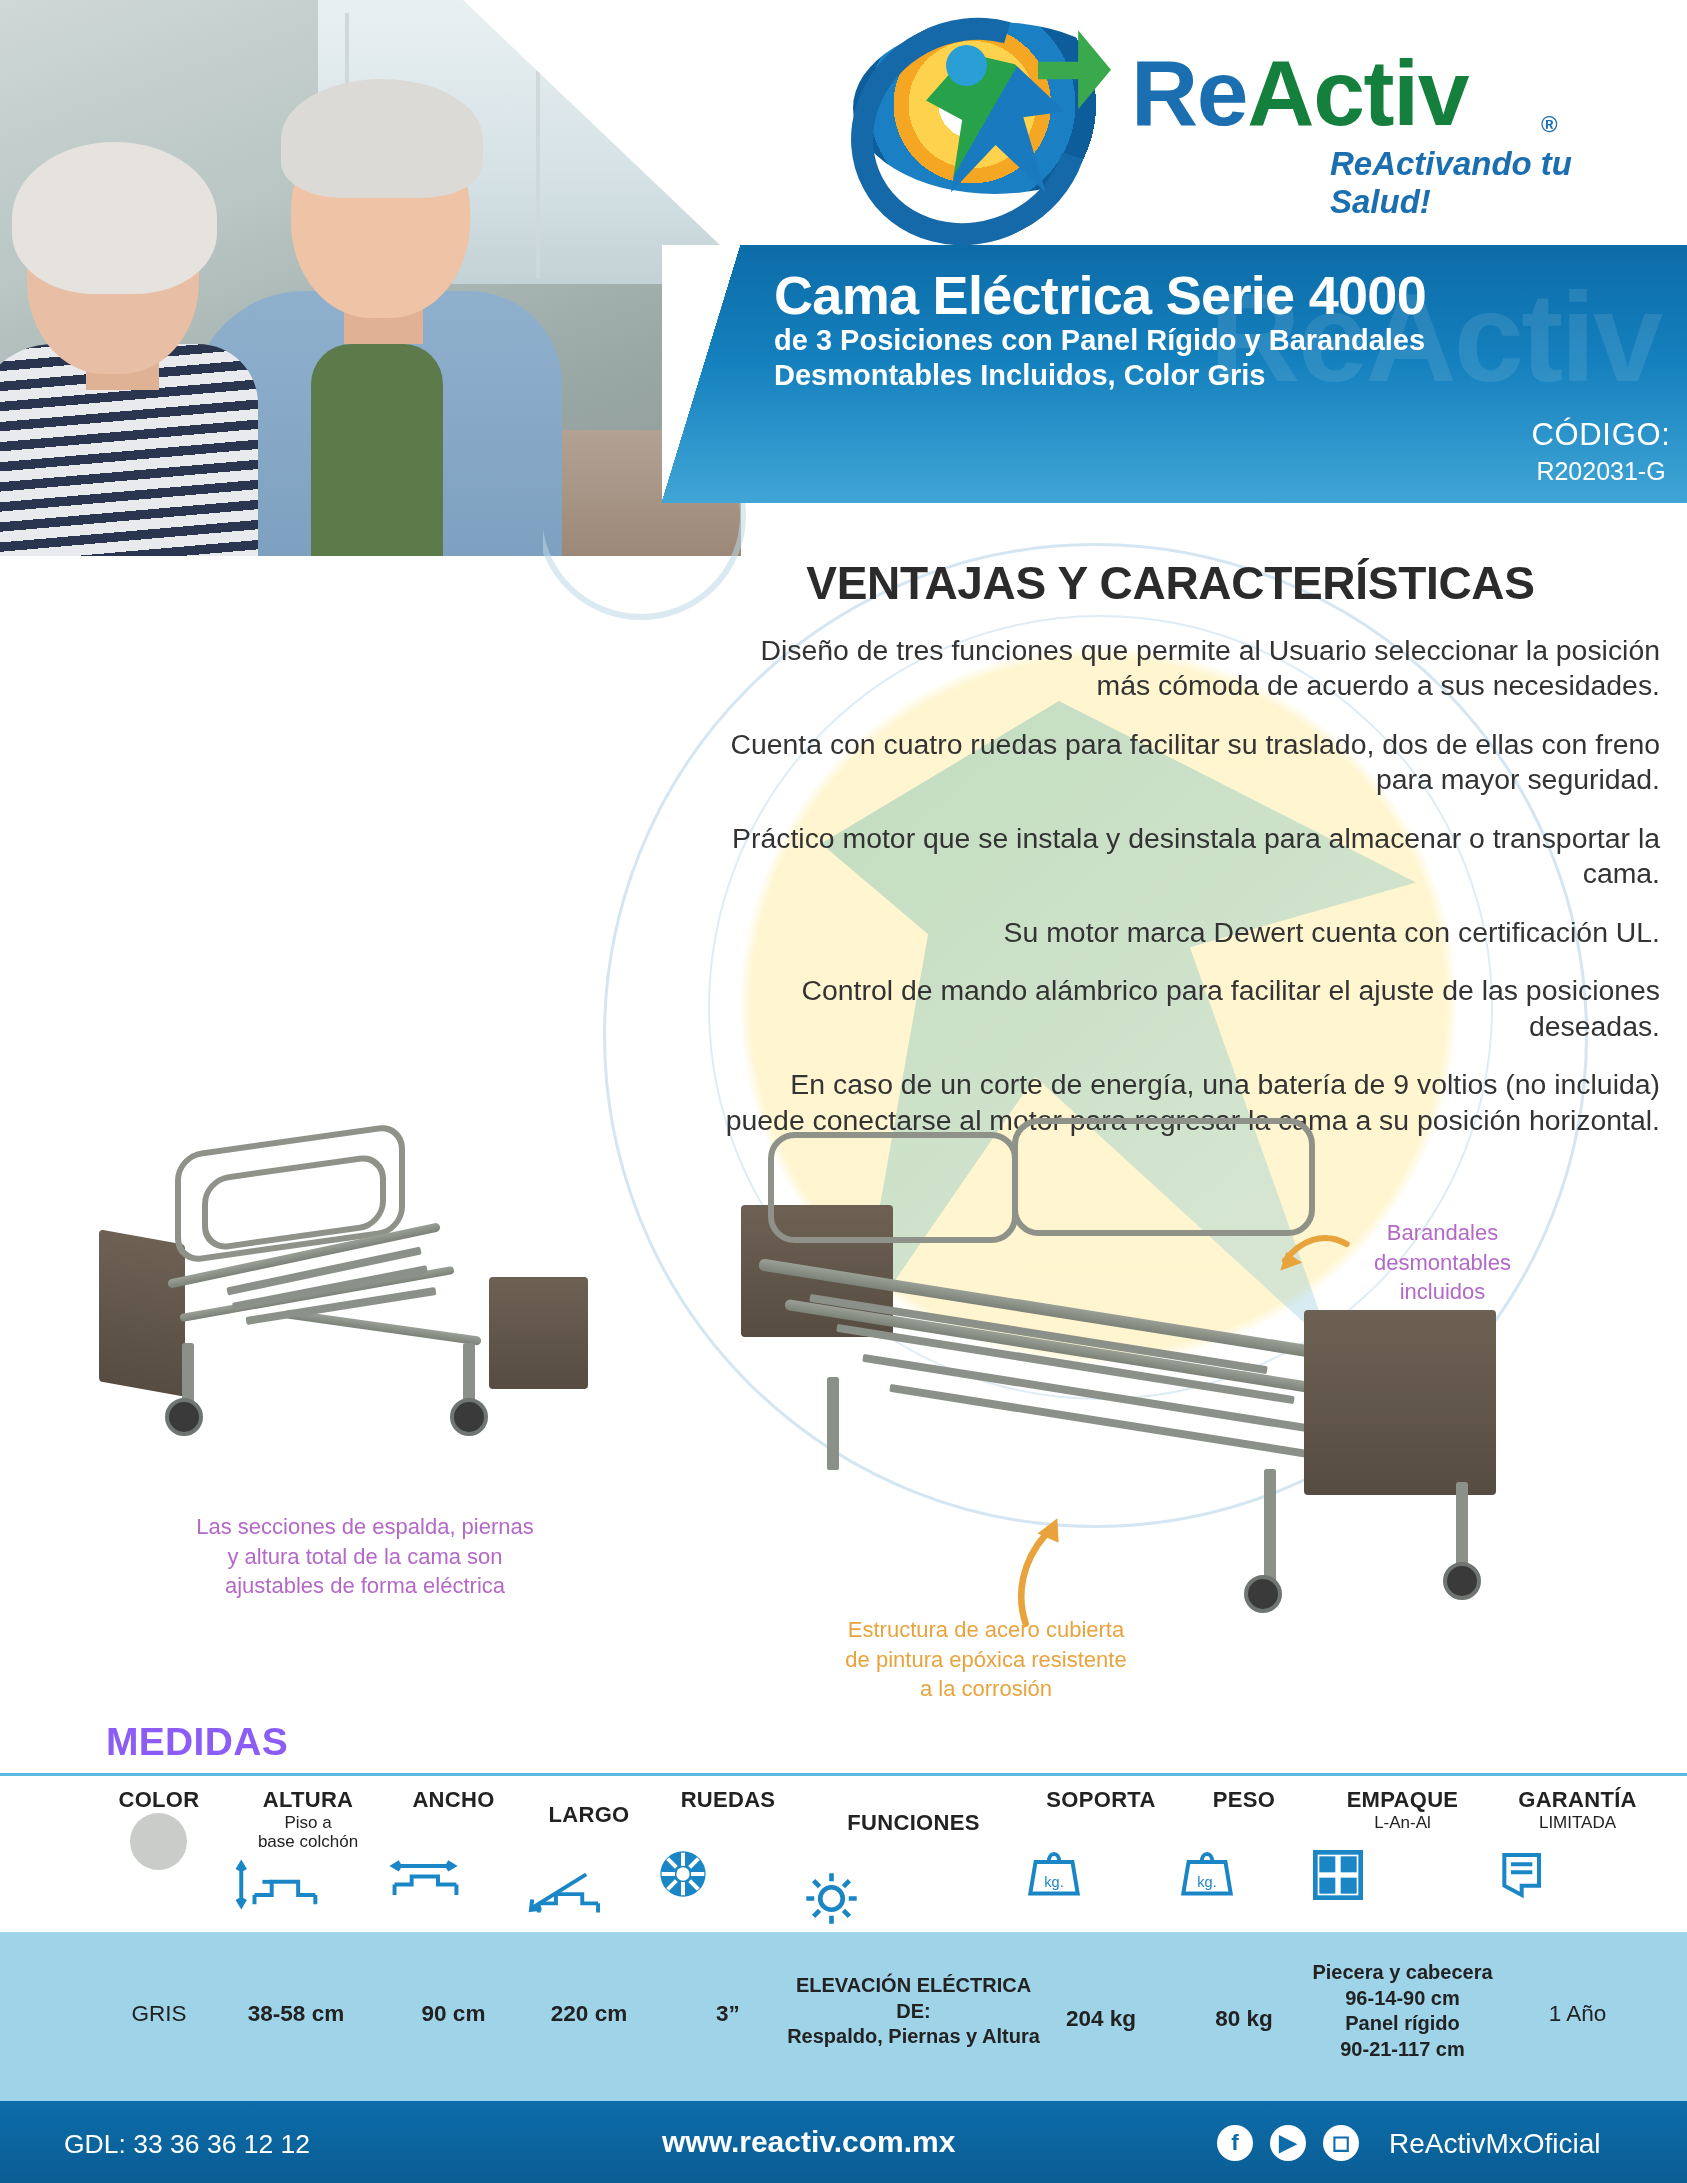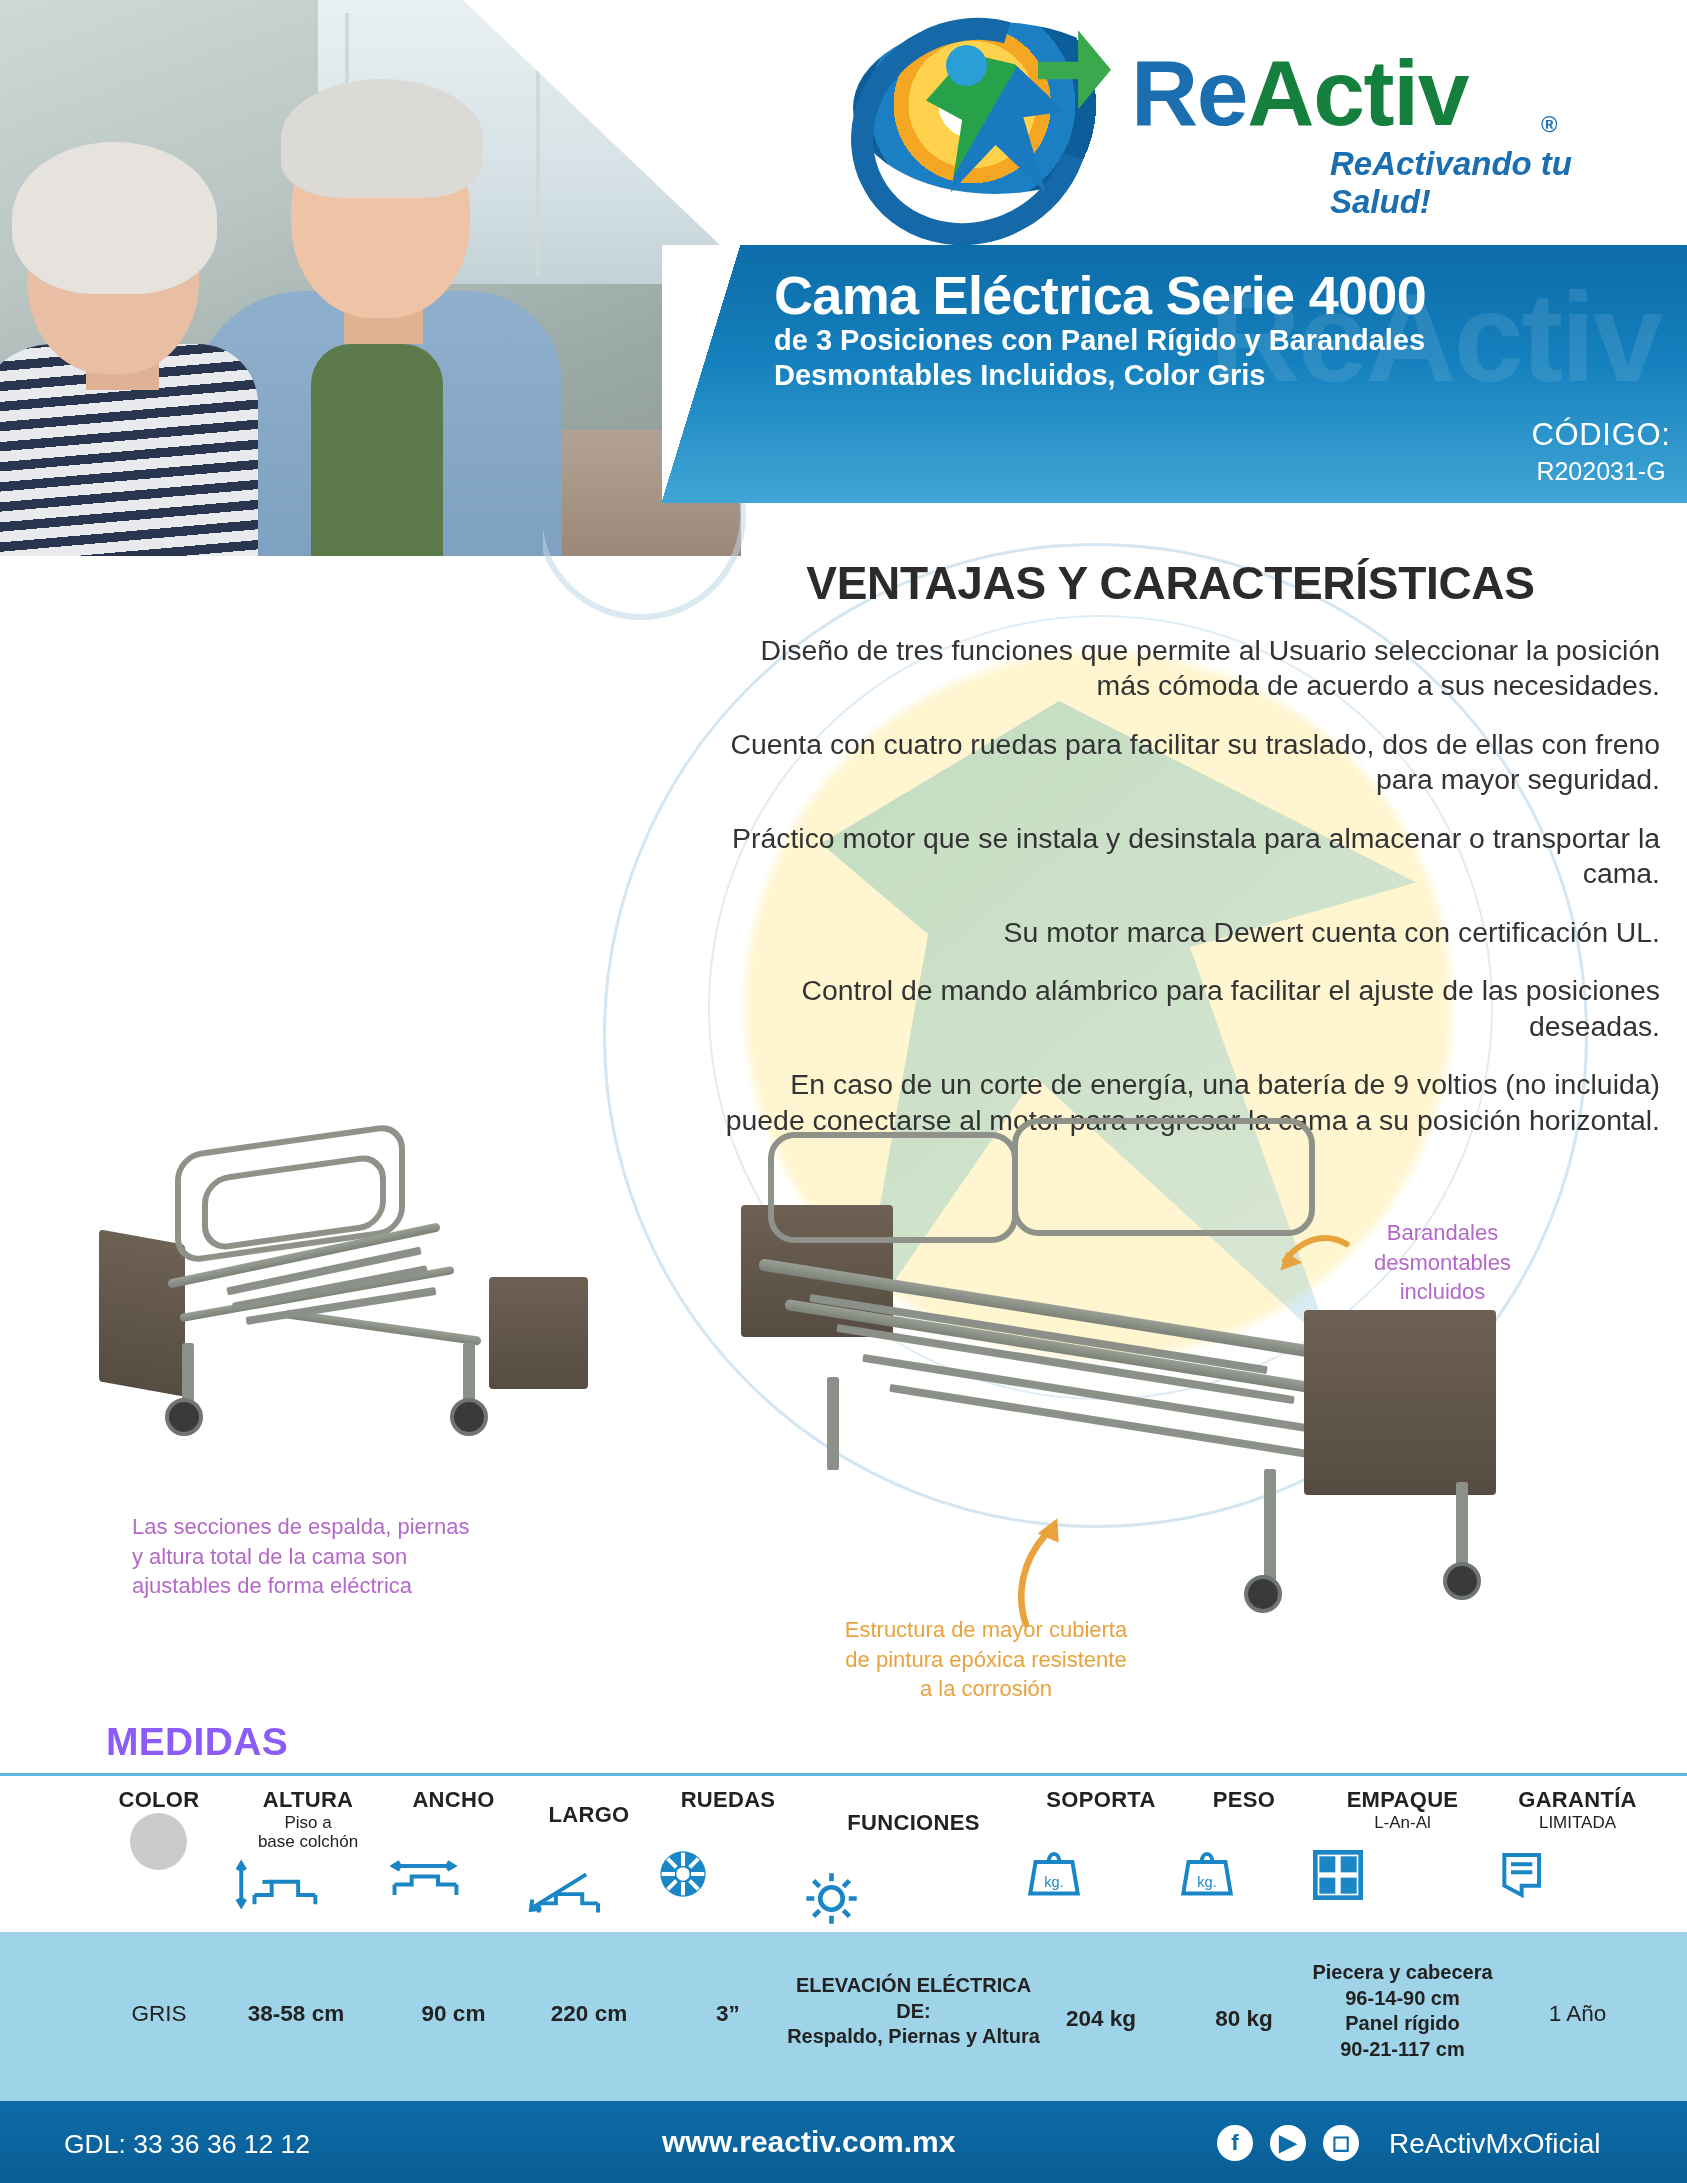--- a/index.html
+++ b/index.html
@@ -369,28 +369,28 @@
   <div class="callout" style="left:1330px; top:93px; width:225px;">
     <div>Barandales</div>
     <div>desmontables</div>
     <div>incluidos</div>
   </div>
   <svg class="arrow-svg" style="left:1277px; top:99px;" width="73" height="60" viewBox="0 0 110 90">
     <path d="M105 30 C70 10, 35 25, 12 55" stroke="#e8a33d" stroke-width="9" fill="none" stroke-linecap="round"></path>
     <path d="M5 70 L14 42 L38 58 Z" fill="#e8a33d"></path>
   </svg>
 
-  <div class="callout" style="left:132px; top:387px; width:450px; text-align:left;">
+  <div class="callout" style="left:140px; top:387px; width:450px; text-align:center;">
     <div>Las secciones de espalda, piernas</div>
     <div>y altura total de la cama son</div>
     <div>ajustables de forma eléctrica</div>
   </div>
 
   <div class="callout yellow" style="left:814px; top:490px; width:344px;">
-    <div>Estructura de mayor cubierta</div>
+    <div>Estructura de acero cubierta</div>
     <div>de pintura epóxica resistente</div>
     <div>a la corrosión</div>
   </div>
   <svg class="arrow-svg" style="left:986px; top:390px;" width="86" height="112" viewBox="0 0 130 170">
     <path d="M60 165 C45 120, 55 70, 90 30" stroke="#e8a33d" stroke-width="10" fill="none" stroke-linecap="round"></path>
     <path d="M108 5 L110 42 L78 28 Z" fill="#e8a33d"></path>
   </svg>
 </div>
 
 <div id="medidas-title">MEDIDAS</div>

